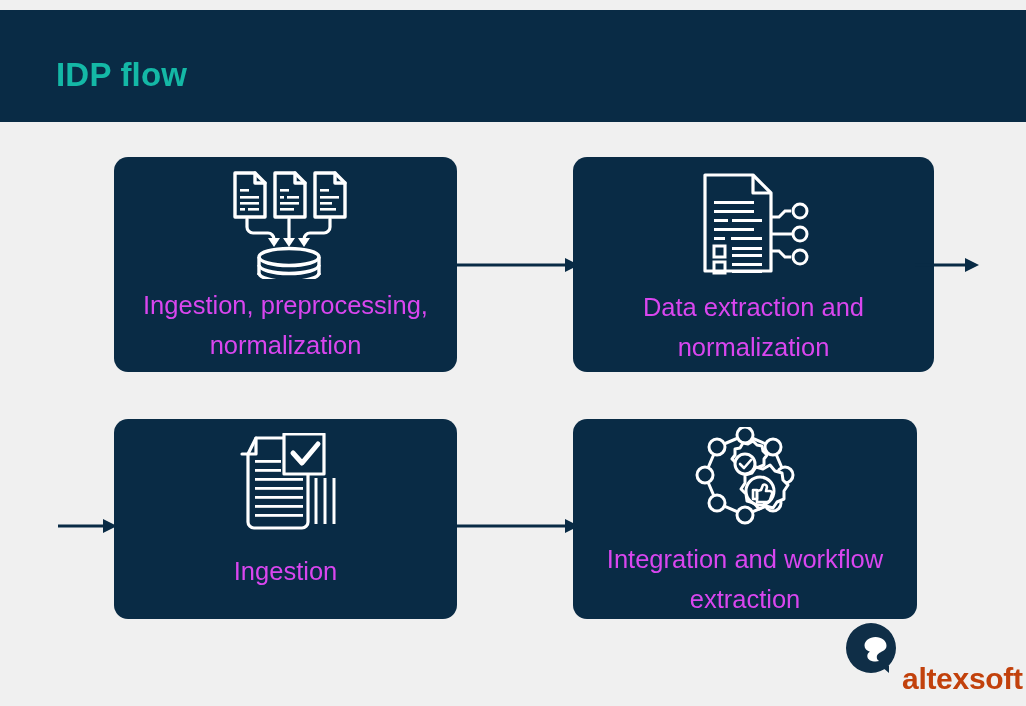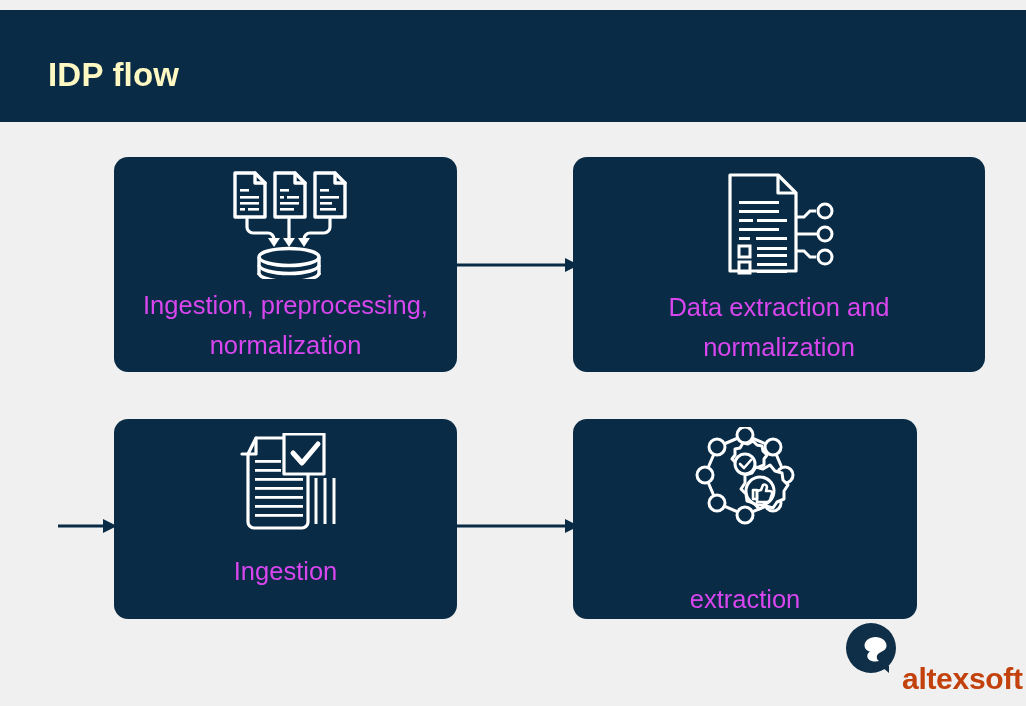--- a/index.html
+++ b/index.html
@@ -26,25 +26,25 @@
   #header-bar {
     position: absolute;
     left: 0;
     top: 10px;
     width: 1026px;
     height: 112px;
     background: #092B45;
   }
   #page-title {
     position: absolute;
-    left: 48px;
+    left: 56px;
     top: 48px;
     font-size: 33px;
     font-weight: bold;
-    color: #fef9c3;
+    color: #14b8a6;
     letter-spacing: 0.2px;
     line-height: 1;
   }
 
   
   .card {
     position: absolute;
     background: #092B45;
     border-radius: 14px;
     box-sizing: border-box;
@@ -71,21 +71,21 @@
     top: 157px;
     width: 343px;
     height: 215px;
   }
   #card-ingestion .card-icon { margin-top: 10px; }
   #card-ingestion .card-label { margin-top: 6px; }
 
   #card-extraction {
     left: 573px;
     top: 157px;
-    width: 412px;
+    width: 361px;
     height: 215px;
   }
   #card-extraction .card-icon { margin-top: 14px; }
   #card-extraction .card-label { margin-top: 12px; }
 
   #card-validation {
     left: 114px;
     top: 419px;
     width: 343px;
     height: 200px;
@@ -301,21 +301,21 @@
         <path d="M58 48 l7 -2 l4 -6 l7 2 l7 -4 l5 6 l7 2 l1 7 l5 5 l-4 6 l0 8 l-7 3 l-4 6 l-7 -2 l-7 3 l-5 -6 l-7 -2 l-1 -7 l-5 -5 l4 -6 l0 -7 z"></path>
         <circle cx="73" cy="64" r="14"></circle>
       </g>
 
       <g fill="none" stroke="#ffffff" stroke-width="2.6" stroke-linejoin="round" stroke-linecap="round">
         <path d="M66 63 h4 v9 h-4 z"></path>
         <path d="M70 64 l4 -1 l2 -5 a2.6 2.6 0 0 1 4 2 l-1 4 h4 a2.2 2.2 0 0 1 2 3 l-2 6 a3 3 0 0 1 -3 2 h-10 z"></path>
       </g>
     </svg>
     <div class="card-label">
-      <br>
+      <span>Integration and workflow</span><br>
       <span>extraction</span>
     </div>
   </div>
 
   <svg class="arrow" style="left:455px; top:252px;" width="125" height="26" viewBox="0 0 125 26">
     <line x1="0" y1="13" x2="112" y2="13" stroke="#092B45" stroke-width="3"></line>
     <polygon points="110,6 124,13 110,20" fill="#092B45"></polygon>
   </svg>
 
   <svg class="arrow" style="left:915px; top:252px;" width="65" height="26" viewBox="0 0 65 26">

